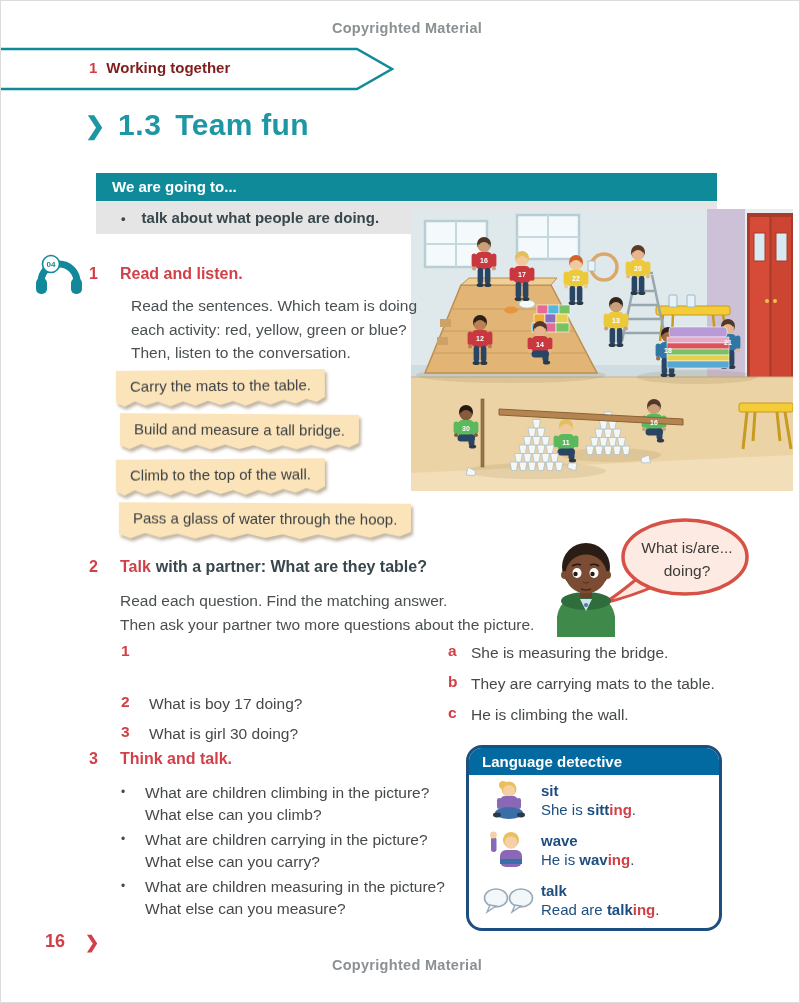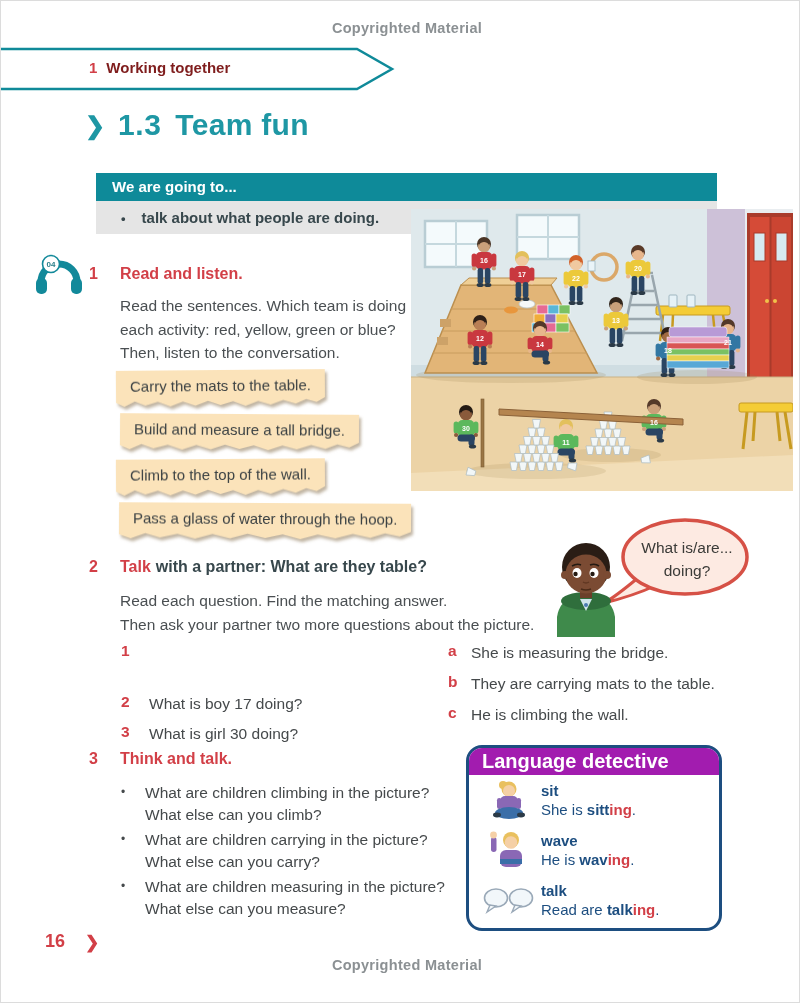--- a/index.html
+++ b/index.html
@@ -38,21 +38,21 @@
   .qa .mk{color:#d23f47;font-weight:bold;flex:0 0 28px;}
   .qa .mka{color:#d23f47;font-weight:bold;flex:0 0 23px;}
   .qa .lines span{display:block;line-height:22px;}
   
   .tb{display:flex;font-size:15.5px;}
   .tb .dot{flex:0 0 24px;font-size:12px;transform:translateY(3px);}
   .tb .lines span{display:block;line-height:22px;}
   
   .ld{left:465px;top:744px;width:256px;height:186px;background:#fff;border:3px solid #1d4e80;
       border-radius:16px;box-sizing:border-box;overflow:hidden;}
-  .ld-head{height:27px;background:#a21caf;color:#fff;font-weight:bold;font-size:20px;line-height:27px;padding-left:13px;}
+  .ld-head{height:27px;background:#0369a1;color:#fff;font-weight:bold;font-size:15px;line-height:27px;padding-left:13px;}
   .ld-row{display:flex;align-items:center;height:50px;padding-left:8px;}
   .ld-ic{flex:0 0 64px;display:flex;justify-content:center;}
   .ld-word{font-weight:bold;color:#1d4e80;font-size:15px;line-height:19px;}
   .ld-sent{font-size:15px;color:#1d4e80;line-height:19px;}
   .ld-sent .stem{font-weight:bold;margin-top:48px;}
   .ld-sent .ing{font-weight:bold;color:#d23f47;}
   
   .pgnum{left:44px;top:930px;color:#d23f47;font-size:18px;font-weight:bold;}
   .pgchev{left:84px;top:931px;color:#d23f47;font-size:17px;font-weight:bold;}
   .jersey{font-family:"Liberation Sans",sans-serif;font-size:7px;font-weight:bold;fill:#fff;text-anchor:middle;}
@@ -282,21 +282,21 @@
   <svg class="abs" style="left:31px;top:251px" width="54" height="46">
     <path d="M9,30 a18,18 0 0 1 36,0" fill="none" stroke="#12899a" stroke-width="7"></path>
     <rect x="4" y="26" width="11" height="16" rx="5" fill="#12899a"></rect>
     <rect x="39" y="26" width="11" height="16" rx="5" fill="#12899a"></rect>
     <circle cx="19" cy="12" r="8.5" fill="#ffffff" stroke="#12899a" stroke-width="1.6"></circle>
     <text x="19" y="15" text-anchor="middle" font-family="Liberation Sans,sans-serif" font-size="8" font-weight="bold" fill="#2a7f8a">04</text>
   </svg>
 
   <div class="abs rednum" style="left:88px;top:264px">1</div>
   <div class="abs redtitle" style="left:119px;top:264px">Read and listen.</div>
-  <div class="abs para" style="left:119px;top:293px">
+  <div class="abs para" style="left:130px;top:293px">
     <span>Read the sentences. Which team is doing</span>
     <span>each activity: red, yellow, green or blue?</span>
     <span>Then, listen to the conversation.</span>
   </div>
 
   <div class="card-shadow" style="left:115px;top:369px;transform:rotate(-0.5deg)">
     <div class="torn-card">Carry the mats to the table.</div>
     </div>
   <div class="card-shadow" style="left:119px;top:413px;transform:rotate(0.4deg)">
     <div class="torn-card">Build and measure a tall bridge.</div>

